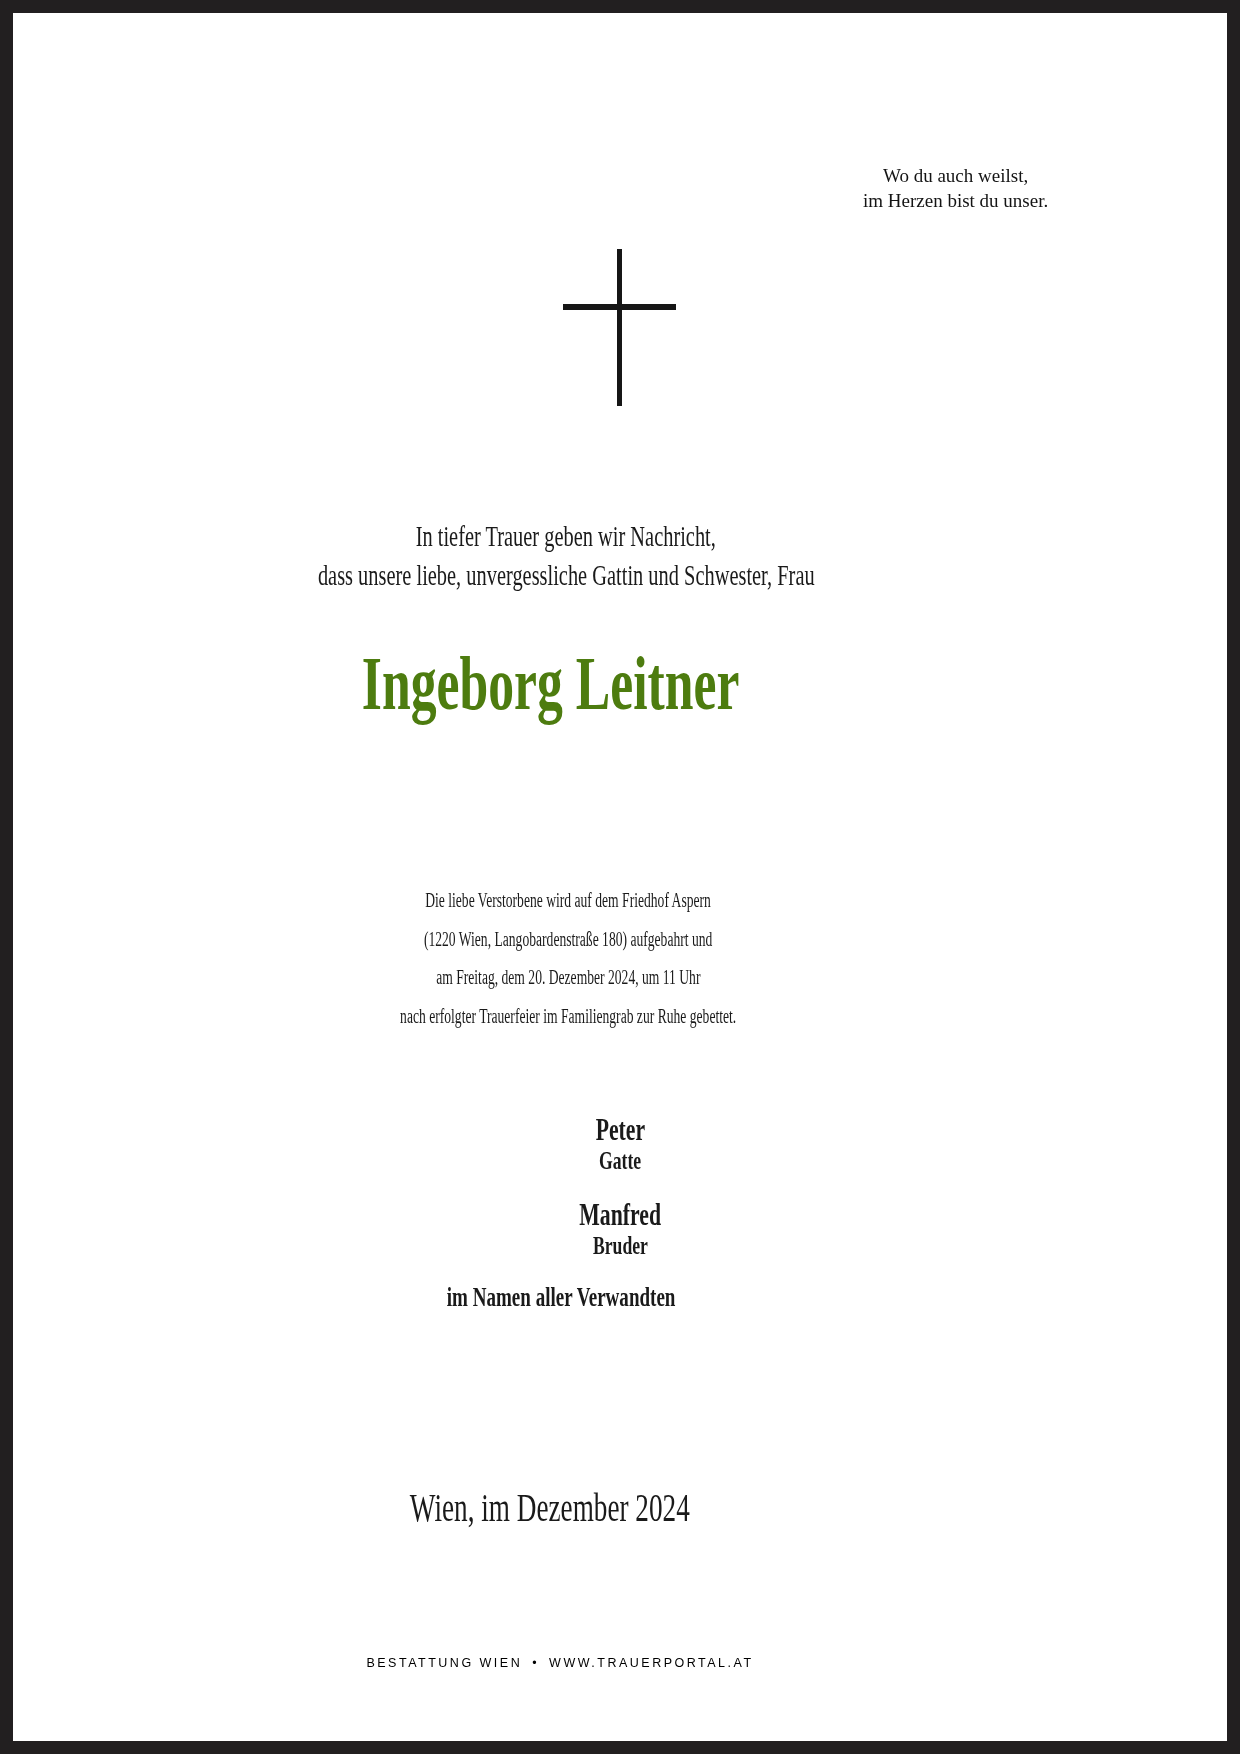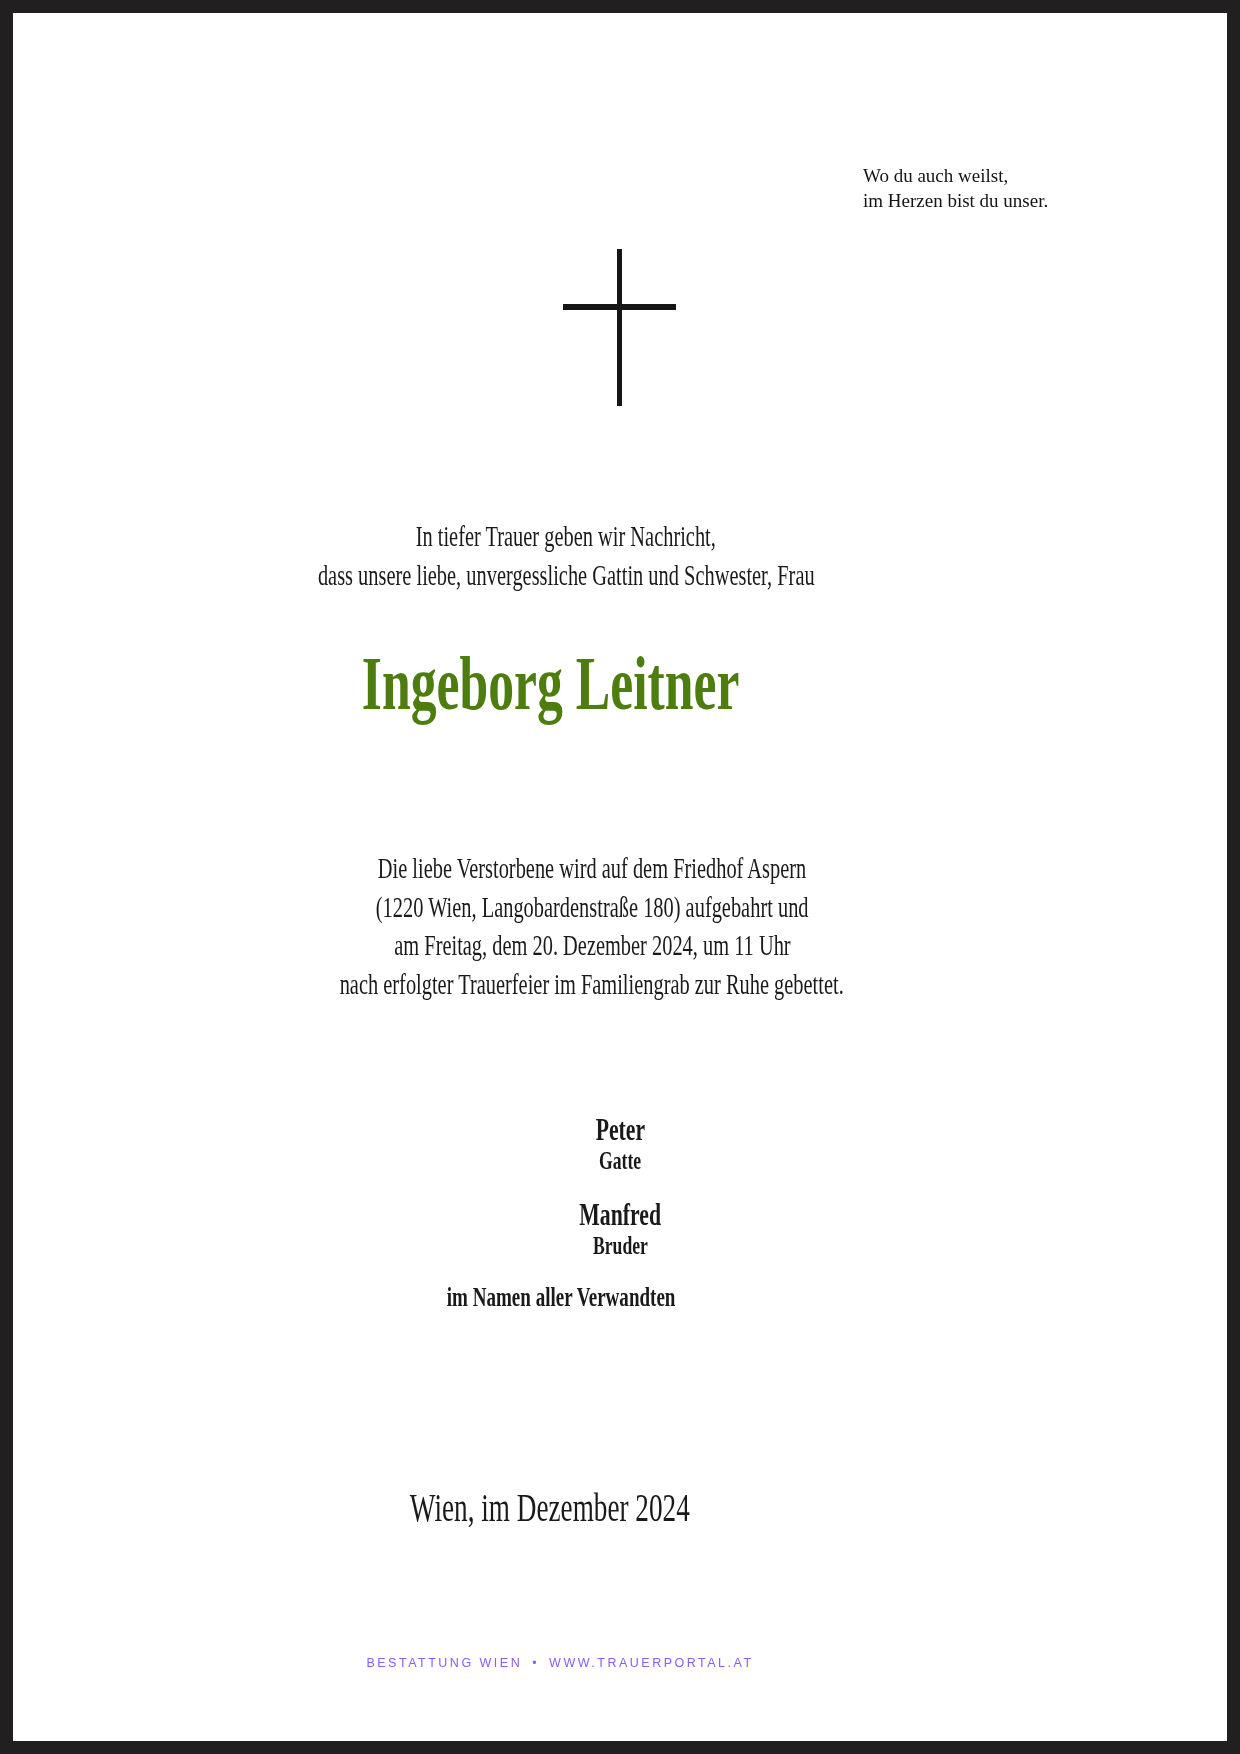--- a/index.html
+++ b/index.html
@@ -25,21 +25,21 @@
   .cond {
     display: inline-block;
     transform: scaleX(0.68);
     transform-origin: 50% 50%;
     white-space: nowrap;
   }
   .quote {
     left: 850px; top: 150px;
     font-size: 19px;
     line-height: 25px;
-    text-align: left;
+    text-align: center;
     color: #141414;
   }
   .cross {
     left: 550px; top: 236px;
     width: 113px; height: 157px;
   }
   .cross .vbar {
     position: absolute;
     left: 54px; top: 0;
     width: 5px; height: 157px;
@@ -59,22 +59,22 @@
     left: 0; top: 630px; width: 1076px;
     font-size: 76px; line-height: 80px;
     font-weight: bold;
     color: #4d7c0f;
   }
   .death-info {
     left: 0; top: 770px; width: 1110px;
     font-size: 30px; line-height: 39px;
   }
   .funeral-info {
-    left: 0; top: 836px; width: 1110px;
-    font-size: 30px; line-height: 38.5px; padding-left: 24px;
+    left: 0; top: 868px; width: 1110px;
+    font-size: 20px; line-height: 38.5px;
   }
   .sig-name {
     left: 0; width: 1214px;
     font-size: 32px; line-height: 36px;
     font-weight: bold;
   }
   .sig-relation {
     left: 0; width: 1214px;
     font-size: 26px; line-height: 30px; font-weight: bold;
   }
@@ -89,21 +89,21 @@
   }
   .place-date {
     left: 0; top: 1477px; width: 1074px;
     font-size: 40px; line-height: 36px;
   }
   .footer {
     left: 0; top: 1642px; width: 1094px;
     font-family: "Liberation Sans", "DejaVu Sans", sans-serif;
     font-size: 12.5px; line-height: 16px;
     letter-spacing: 2.5px;
-    color: #8b5cf6;
+    color: #000000;
     text-align: center;
   }
   .footer .sep { margin: 0 10px; }
 </style>
 </head>
 <body>
 
 <div class="card">
 
   <div class="abs quote">

